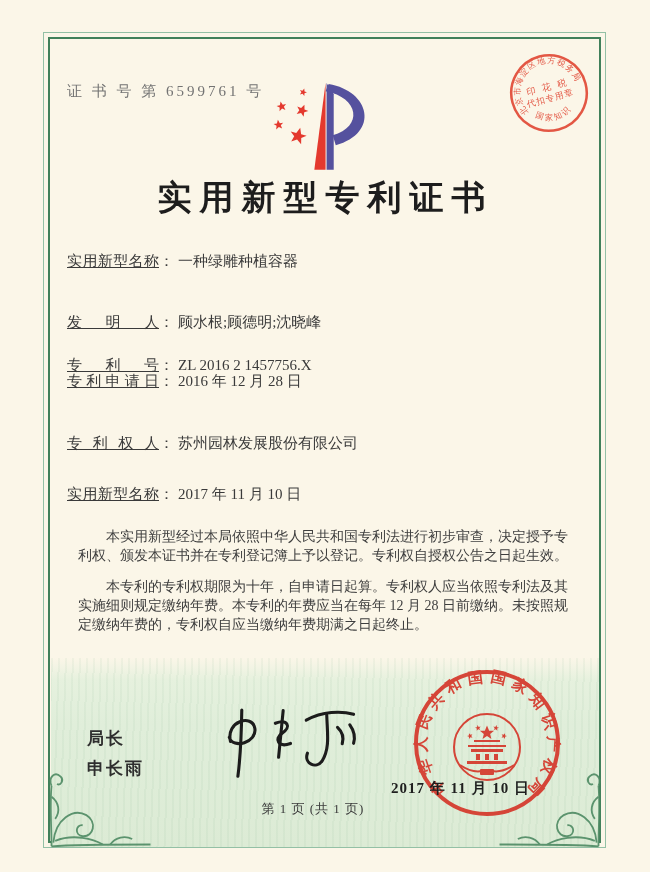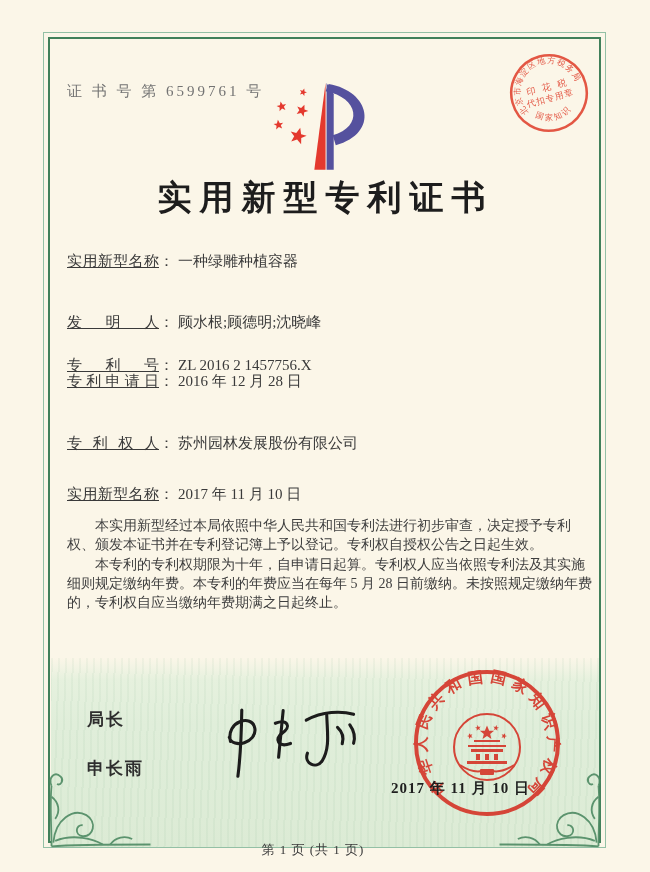--- a/index.html
+++ b/index.html
@@ -24,32 +24,32 @@
   .logo{position:absolute;left:253px;top:80px;width:140px;height:97px;z-index:2;}
   .title{position:absolute;left:43px;top:175px;width:565px;text-align:center;
     font-size:34px;font-weight:700;letter-spacing:8px;color:#1d1d1d;z-index:2;}
   .fields{z-index:2;}
   .field{position:absolute;left:67px;font-size:15px;color:#3a3a3a;white-space:nowrap;z-index:2;}
   .field .lbl{display:inline-block;width:92px;text-align:justify;text-align-last:justify;text-decoration:underline;}
   .field .val{margin-left:4px;}
   .f0{top:252px}.f1{top:313px}.f2{top:356px}.f3{top:372px}.f4{top:434px}.f5{top:485px}
   .body-text{position:absolute;left:66px;top:515px;width:527px;z-index:2;
     font-size:14px;line-height:19px;color:#3e3e3e;}
-  .body-text p{margin:1px;text-indent:2em;}
+  .body-text p{margin:12px;text-indent:2em;}
   .director{position:absolute;left:87px;z-index:3;
     font-family:"Liberation Sans","DejaVu Sans",sans-serif;
     font-size:17px;font-weight:600;color:#2e2e2e;letter-spacing:2px;}
-  .director-label{top:708px;}
+  .director-label{top:727px;}
   .director-name{top:757px;}
   .signature{position:absolute;left:212px;top:700px;width:155px;height:88px;z-index:3;transform:rotate(-2deg);}
   .seal{position:absolute;left:407px;top:663px;width:160px;height:160px;z-index:2;opacity:.93;}
   .seal-date{position:absolute;left:391px;top:779px;z-index:3;
     font-size:15px;font-weight:600;color:#1f1f1f;letter-spacing:1px;}
   .tax-stamp{position:absolute;left:498px;top:42px;width:102px;height:102px;z-index:3;opacity:.92;}
-  .footer{position:absolute;left:43px;top:841px;width:540px;text-align:center;
+  .footer{position:absolute;left:43px;top:800px;width:540px;text-align:center;
     font-size:13px;color:#3c3c3c;letter-spacing:1px;z-index:2;}
   .flourish{position:absolute;width:110px;height:110px;z-index:2;}
   .flourish-left{left:46px;top:740px;}
   .flourish-right{right:46px;top:740px;transform:scaleX(-1);}
 </style>
 </head>
 <body>
 
 <div class="page">
 
@@ -95,21 +95,21 @@
     <div class="field f4">
       <span class="lbl">专利权人</span><span>：</span><span class="val">苏州园林发展股份有限公司</span>
     </div>
     <div class="field f5">
       <span class="lbl">实用新型名称</span><span>：</span><span class="val">2017 年 11 月 10 日</span>
     </div>
   </div>
 
   <div class="body-text">
     <p>本实用新型经过本局依照中华人民共和国专利法进行初步审查，决定授予专利权、颁发本证书并在专利登记簿上予以登记。专利权自授权公告之日起生效。</p>
-    <p>本专利的专利权期限为十年，自申请日起算。专利权人应当依照专利法及其实施细则规定缴纳年费。本专利的年费应当在每年 5 月 28 日前缴纳。未按照规定缴纳年费的，专利权自应当缴纳年费期满之日起终止。</p>
+    <p>本专利的专利权期限为十年，自申请日起算。专利权人应当依照专利法及其实施细则规定缴纳年费。本专利的年费应当在每年 12 月 28 日前缴纳。未按照规定缴纳年费的，专利权自应当缴纳年费期满之日起终止。</p>
   </div>
 
   <div class="director director-label">局长</div>
   <div class="director director-name">申长雨</div>
 
   <svg class="signature" viewBox="0 0 150 85" fill="none" stroke="#1c1c1c" stroke-width="3" stroke-linecap="round">
     <path d="M18 38 C14 18 40 12 42 26 C44 40 20 46 17 34"></path>
     <path d="M30 8 C30 8 28 48 24 72"></path>
     <path d="M62 22 C74 18 78 26 68 32 C60 37 64 46 76 42"></path>
     <path d="M70 10 C70 10 66 40 64 55"></path>

